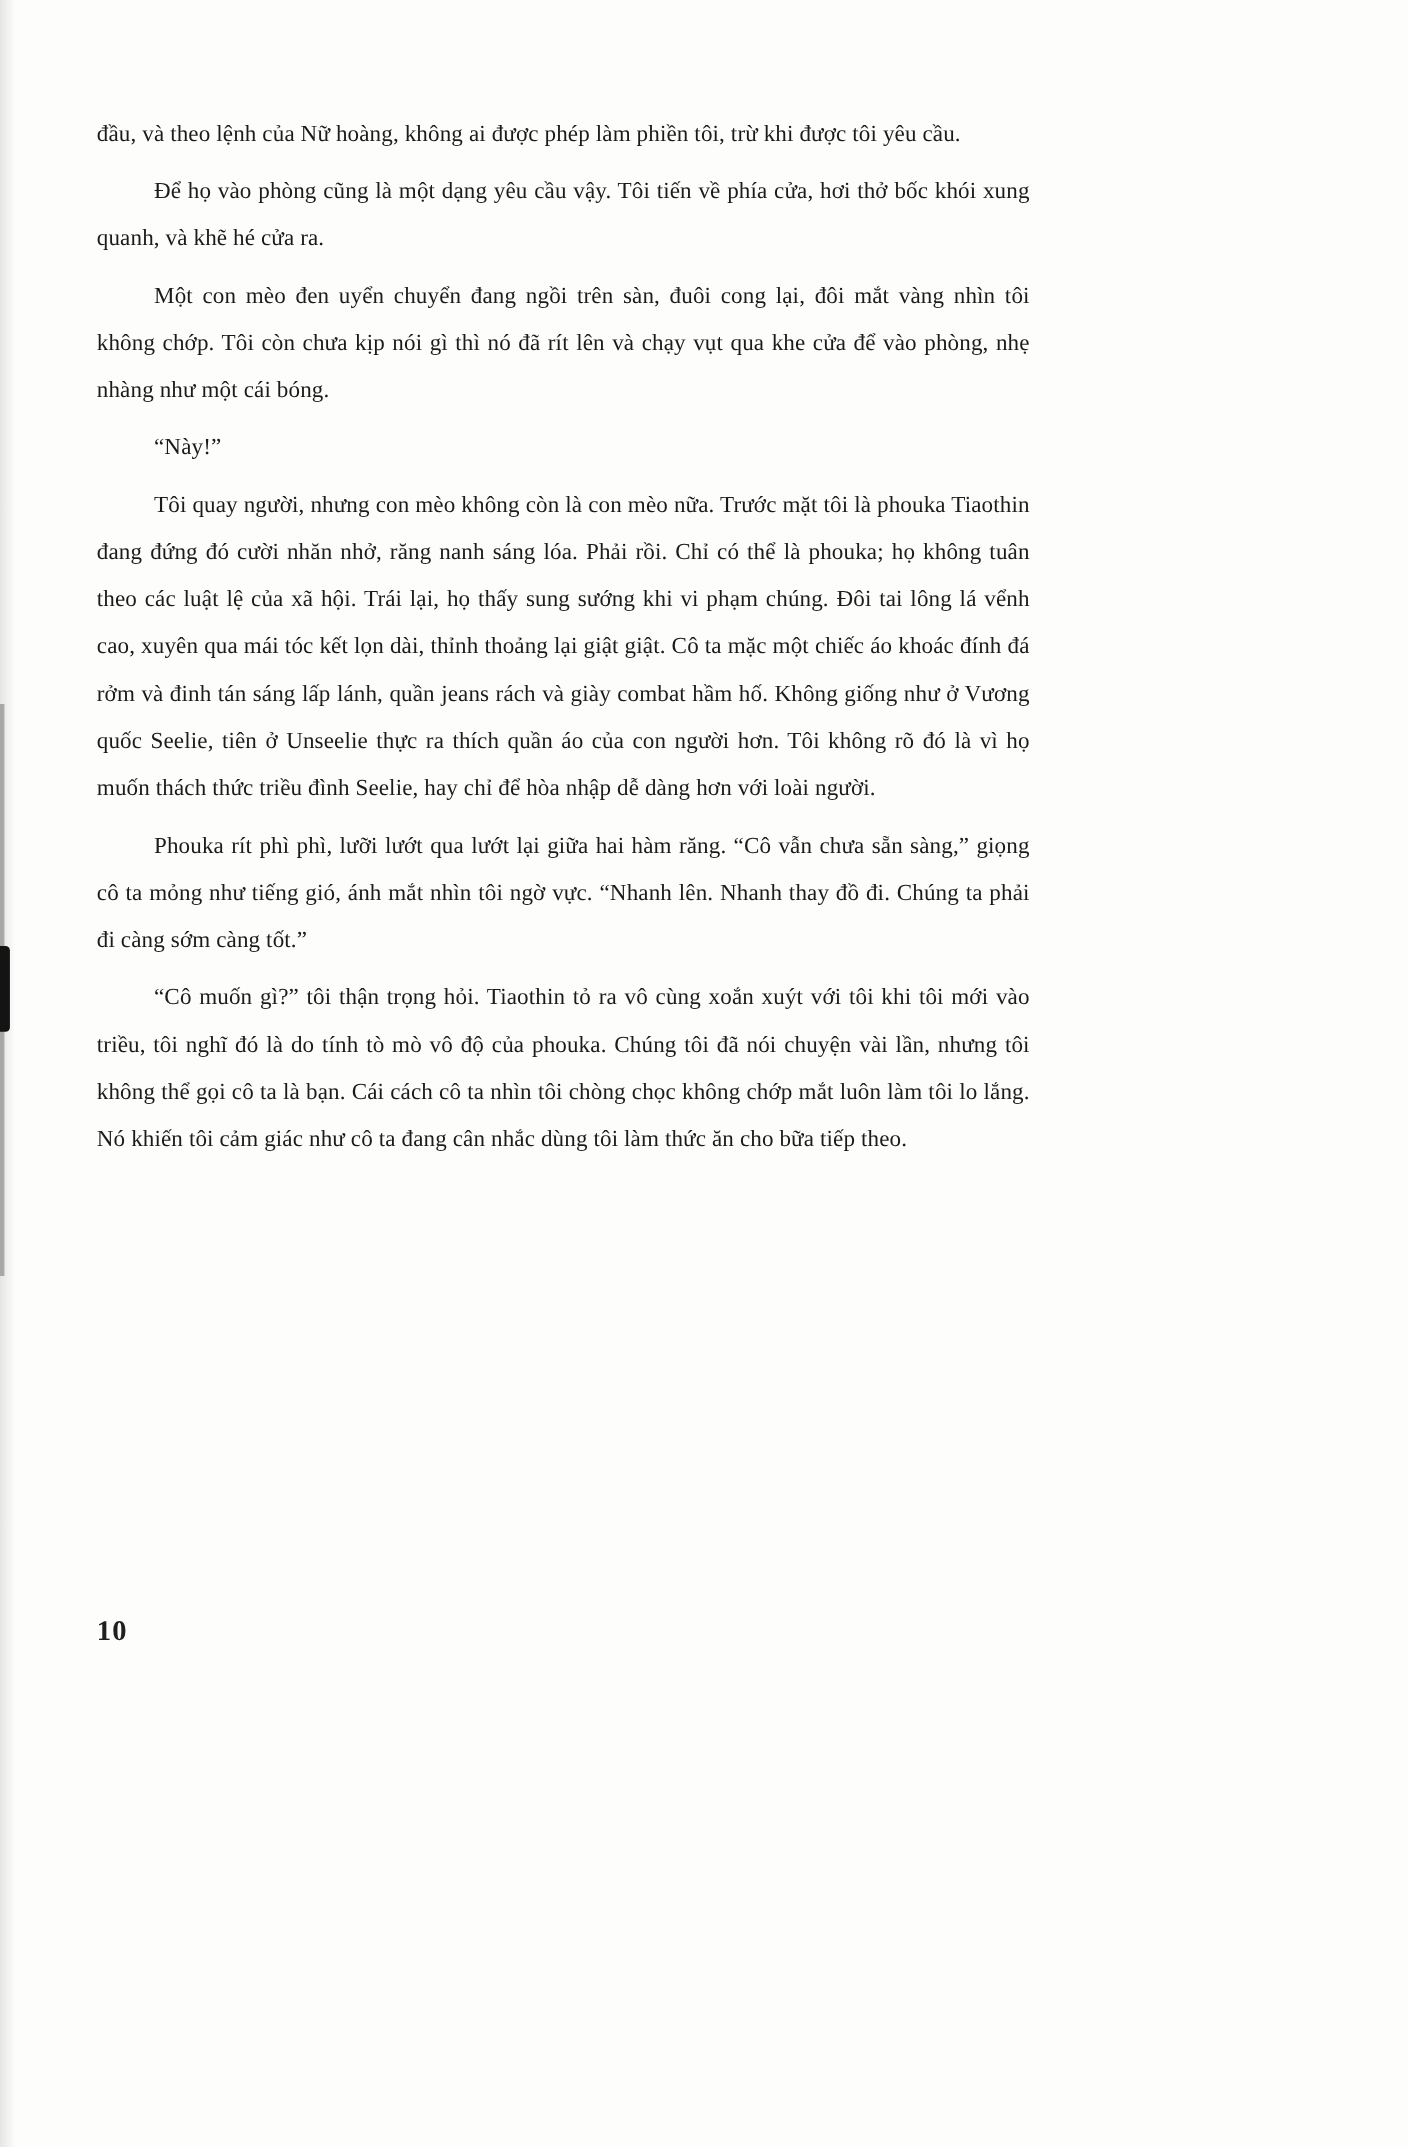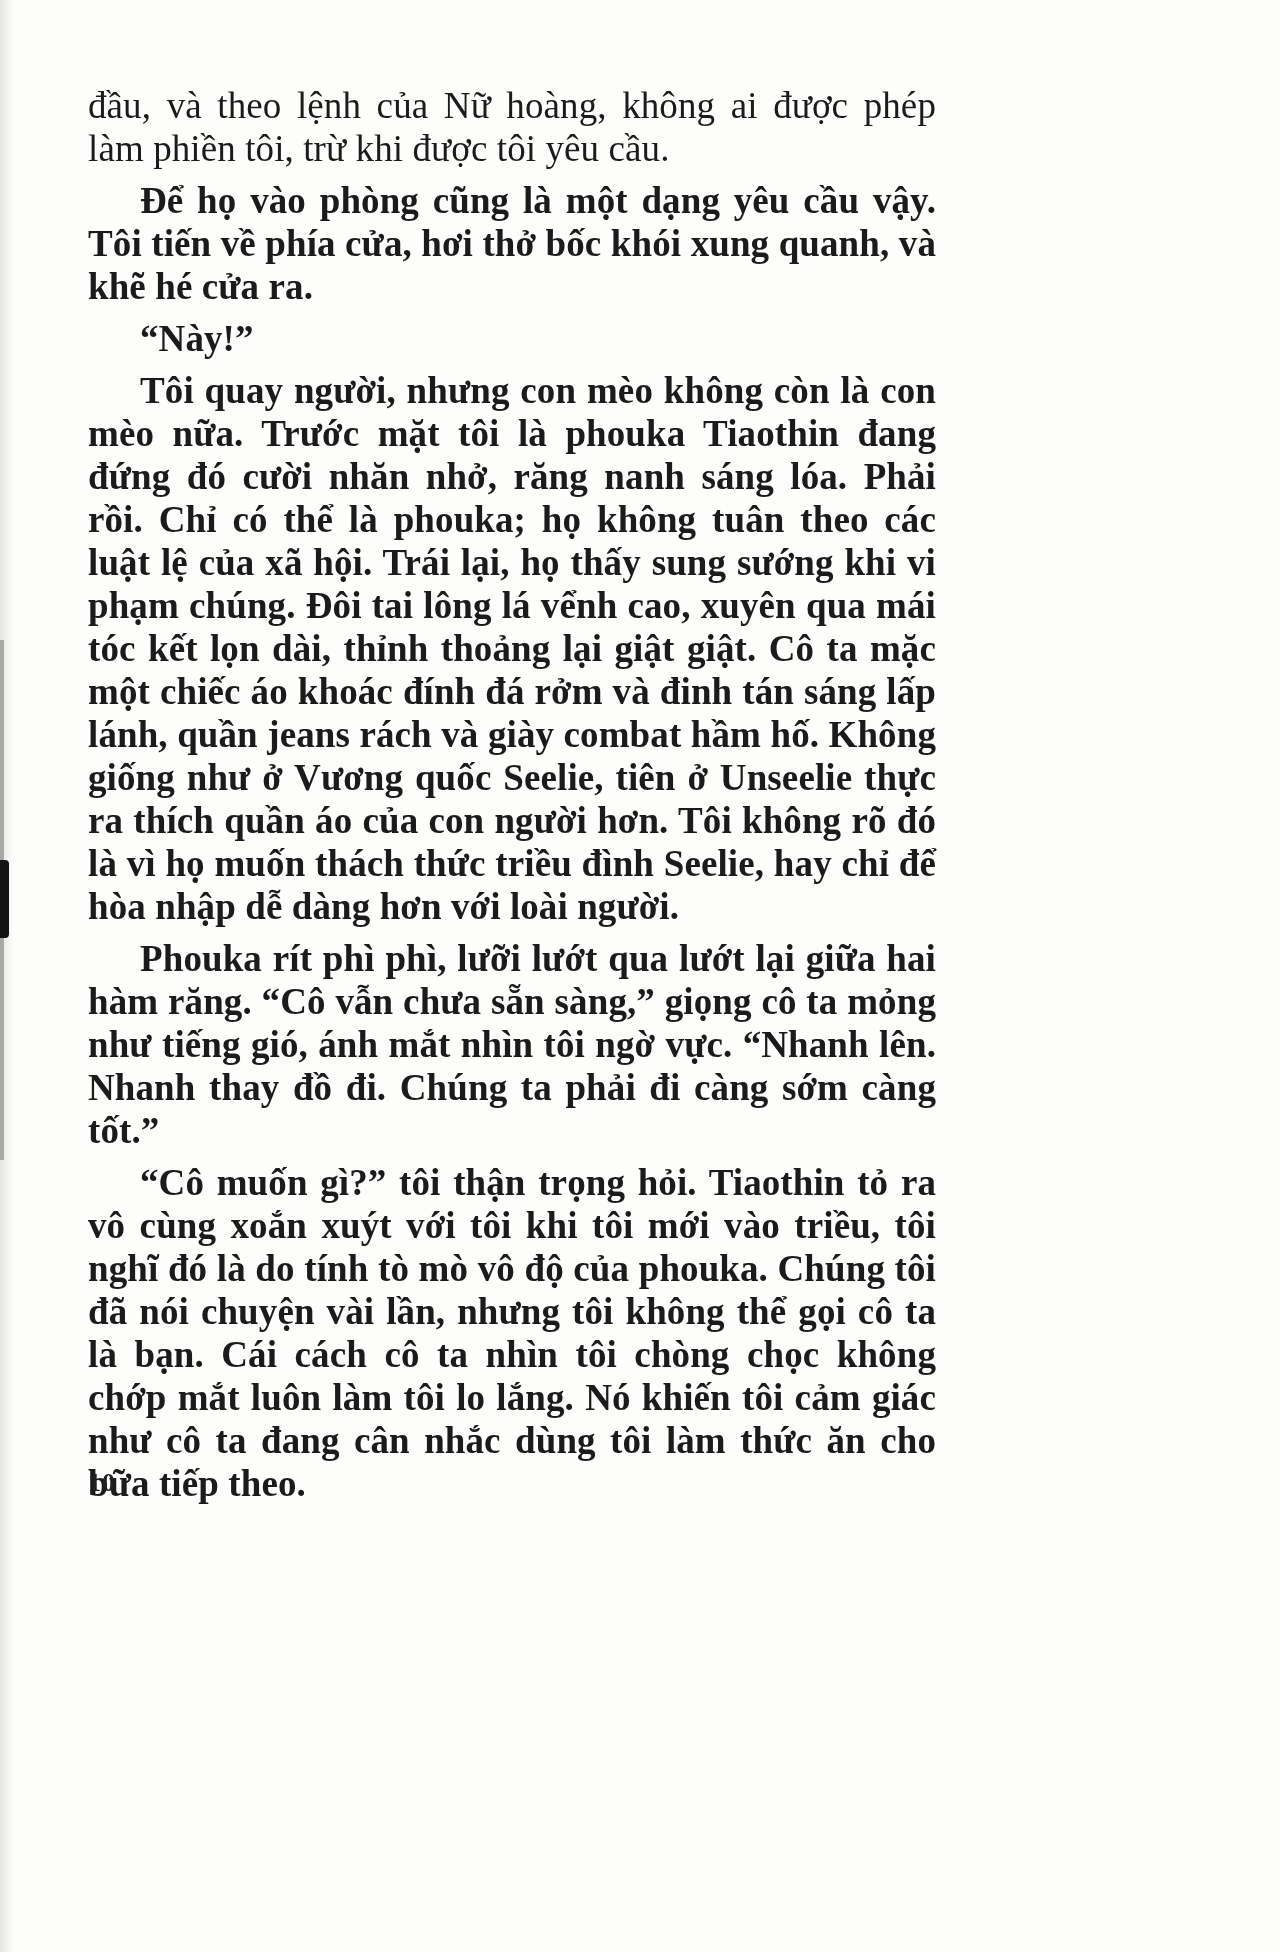--- a/index.html
+++ b/index.html
@@ -38,34 +38,33 @@
       position: absolute;
       left: 0;
       top: 860px;
       width: 9px;
       height: 78px;
       background: #141414;
       border-radius: 0 4px 4px 0;
     }
     .text-block {
       position: absolute;
-      top: 84px;
+      top: 100px;
       left: 88px;
       width: 848px;
-      font-size: 37px;
+      font-size: 21px;
       line-height: 43px;
       text-align: justify;
       letter-spacing: 0.1px;
     }
     .text-block p {
       margin: 0 0 9px 0;
     }
     .text-block p.indent {
       text-indent: 52px;
-      font-weight: bold;
     }
     .text-block p.continuation {
       text-indent: 0;
     }
     .page-number {
       position: absolute;
       top: 1468px;
       left: 88px;
       width: 848px;
       font-size: 26px;
@@ -79,20 +78,21 @@
 
 <div class="scan-page">
 
   <div class="edge-shade"></div>
   <div class="edge-streak"></div>
   <div class="edge-blob"></div>
 
   <div class="text-block">
     <p class="continuation">đầu, và theo lệnh của Nữ hoàng, không ai được phép làm phiền tôi, trừ khi được tôi yêu cầu.</p>
     <p class="indent">Để họ vào phòng cũng là một dạng yêu cầu vậy. Tôi tiến về phía cửa, hơi thở bốc khói xung quanh, và khẽ hé cửa ra.</p>
+    <p class="indent">Một con mèo đen uyển chuyển đang ngồi trên sàn, đuôi cong lại, đôi mắt vàng nhìn tôi không chớp. Tôi còn chưa kịp nói gì thì nó đã rít lên và chạy vụt qua khe cửa để vào phòng, nhẹ nhàng như một cái bóng.</p>
     <p class="indent">“Này!”</p>
     <p class="indent">Tôi quay người, nhưng con mèo không còn là con mèo nữa. Trước mặt tôi là phouka Tiaothin đang đứng đó cười nhăn nhở, răng nanh sáng lóa. Phải rồi. Chỉ có thể là phouka; họ không tuân theo các luật lệ của xã hội. Trái lại, họ thấy sung sướng khi vi phạm chúng. Đôi tai lông lá vểnh cao, xuyên qua mái tóc kết lọn dài, thỉnh thoảng lại giật giật. Cô ta mặc một chiếc áo khoác đính đá rởm và đinh tán sáng lấp lánh, quần jeans rách và giày combat hầm hố. Không giống như ở Vương quốc Seelie, tiên ở Unseelie thực ra thích quần áo của con người hơn. Tôi không rõ đó là vì họ muốn thách thức triều đình Seelie, hay chỉ để hòa nhập dễ dàng hơn với loài người.</p>
     <p class="indent">Phouka rít phì phì, lưỡi lướt qua lướt lại giữa hai hàm răng. “Cô vẫn chưa sẵn sàng,” giọng cô ta mỏng như tiếng gió, ánh mắt nhìn tôi ngờ vực. “Nhanh lên. Nhanh thay đồ đi. Chúng ta phải đi càng sớm càng tốt.”</p>
     <p class="indent">“Cô muốn gì?” tôi thận trọng hỏi. Tiaothin tỏ ra vô cùng xoắn xuýt với tôi khi tôi mới vào triều, tôi nghĩ đó là do tính tò mò vô độ của phouka. Chúng tôi đã nói chuyện vài lần, nhưng tôi không thể gọi cô ta là bạn. Cái cách cô ta nhìn tôi chòng chọc không chớp mắt luôn làm tôi lo lắng. Nó khiến tôi cảm giác như cô ta đang cân nhắc dùng tôi làm thức ăn cho bữa tiếp theo.</p>
   </div>
 
   <div class="page-number">10</div>
 
 </div>
 

